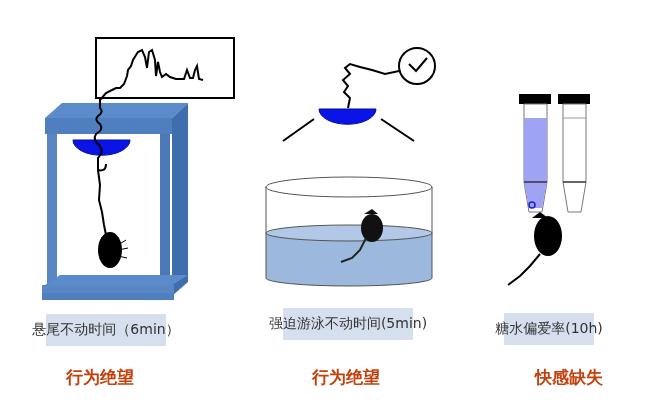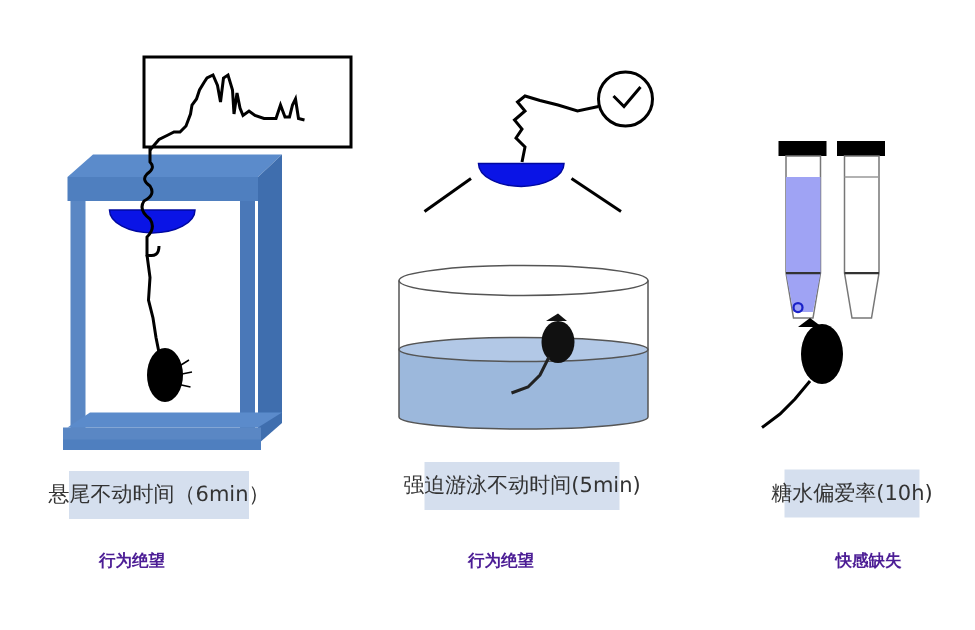--- a/index.html
+++ b/index.html
@@ -2,21 +2,21 @@
 <html><head>
 <meta charset="utf-8">
 <style>
   html, body { margin: 0; padding: 0; background: #ffffff; }
   body { width: 650px; height: 420px; position: relative; overflow: hidden;
          font-family: "DejaVu Sans", "Liberation Sans", sans-serif; }
   .art { position: absolute; left: 0; top: 0; width: 650px; height: 420px; }
   .caption { position: absolute; background: #d5dfee; color: #333;
              font-size: 14px; display: flex; align-items: center; justify-content: center;
              height: 32px; white-space: nowrap; }
-  .conclusion { position: absolute; font-weight: bold; font-size: 11px; color: #4c1d95;
+  .conclusion { position: absolute; font-weight: bold; font-size: 17px; color: #c2410c;
                 white-space: nowrap; }
 </style>
 </head>
 <body>
 
 <svg class="art" viewBox="0 0 650 420" xmlns="http://www.w3.org/2000/svg">
 
   <g>
 
     <rect x="96" y="38" width="138" height="60" fill="#fff" stroke="#000" stroke-width="2"></rect>
@@ -81,17 +81,17 @@
     <line x1="563" y1="182" x2="586" y2="182" stroke="#333" stroke-width="1.5"></line>
 
     <ellipse cx="548" cy="236" rx="14" ry="20" fill="#000"></ellipse>
     <path d="M532,218 L540,212 L548,218" fill="#000"></path>
     <path d="M540,254 L530,266 L520,276 L508,285" fill="none" stroke="#000" stroke-width="2"></path>
   </g>
 </svg>
 
 <div class="caption" style="left:46px; top:314px; width:120px;">悬尾不动时间（6min）</div>
 <div class="caption" style="left:283px; top:308px; width:130px;">强迫游泳不动时间(5min)</div>
-<div class="caption" style="left:523px; top:313px; width:90px;">糖水偏爱率(10h)</div>
+<div class="caption" style="left:504px; top:313px; width:90px;">糖水偏爱率(10h)</div>
 
 <div class="conclusion" style="left:66px; top:366px;">行为绝望</div>
 <div class="conclusion" style="left:312px; top:366px;">行为绝望</div>
-<div class="conclusion" style="left:557px; top:366px;">快感缺失</div>
+<div class="conclusion" style="left:535px; top:366px;">快感缺失</div>
 
 </body></html>

